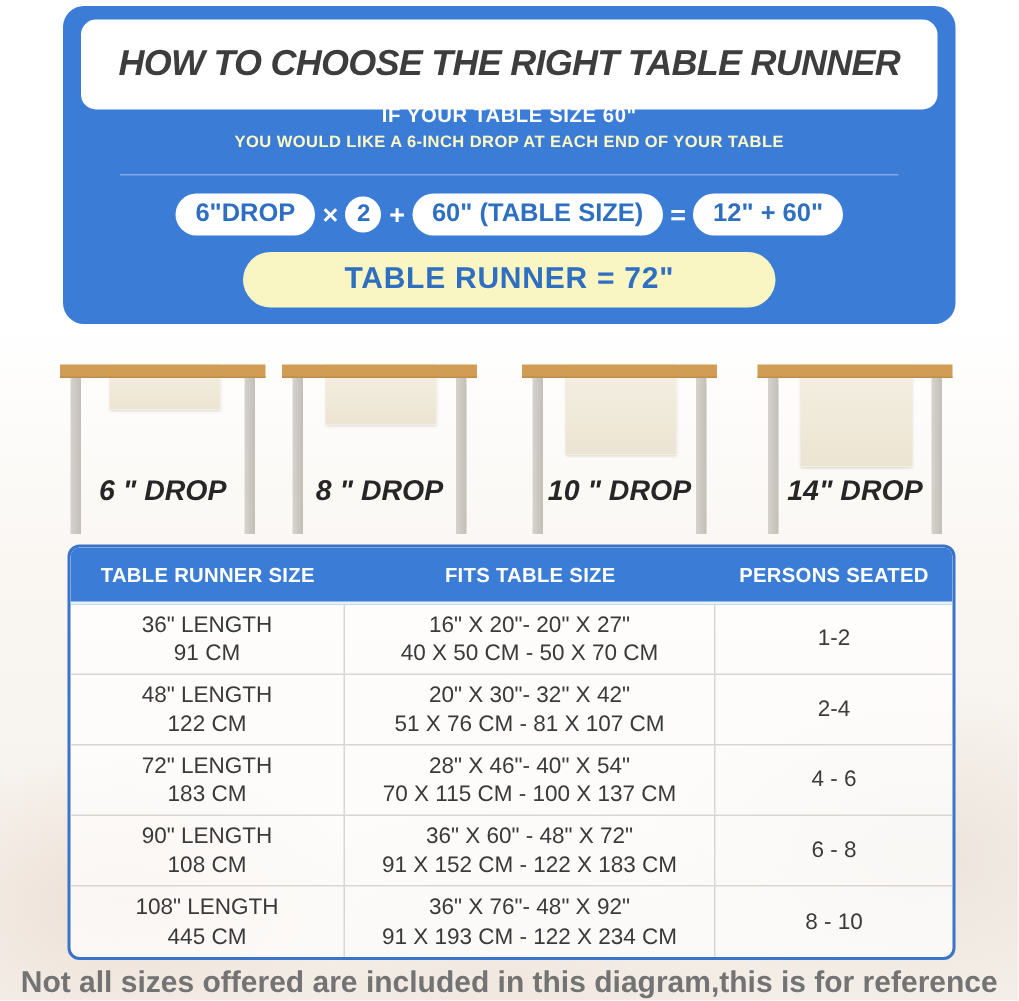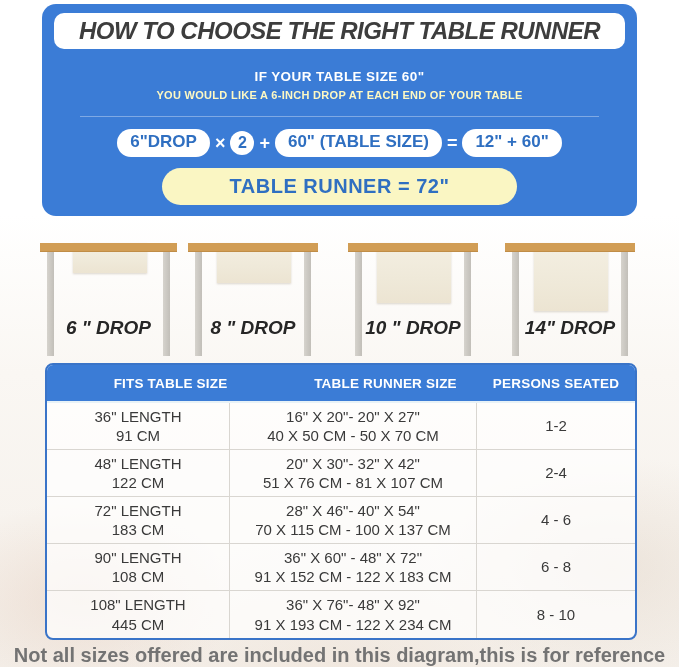--- a/index.html
+++ b/index.html
@@ -21,21 +21,21 @@
       radial-gradient(300px 180px at 50% 100%, rgba(233,216,200,0.30), rgba(233,216,200,0) 75%),
       linear-gradient(180deg, #ffffff 0%, #faf7f3 35%, #f4efe9 100%);
   }
 
   
   .banner {
     position:absolute; left:42px; top:4px; width:595px; height:212px;
     background:#3b7cd6; border-radius:14px;
   }
   .title-box {
-    position:absolute; left:12px; top:9px; width:571px; height:36px;
+    position:absolute; left:12px; top:9px; width:571px; height:60px;
     background:#ffffff; border-radius:10px;
     display:flex; align-items:center; justify-content:center;
   }
   .title-box h1 {
     font-size:24px; font-weight:800; font-style:italic; color:#3d3d3d;
     letter-spacing:-0.5px; white-space:nowrap;
   }
   .sub1 {
     position:absolute; top:65px; left:0; width:100%; text-align:center;
     color:#ffffff; font-size:13.5px; font-weight:600; letter-spacing:0.4px;
@@ -173,22 +173,22 @@
   <div class="fig" style="left:505px; width:130px;">
     <div class="runner" style="left:29px; width:74px; height:68px;"></div>
     <div class="tabletop"></div>
     <div class="leg left"></div>
     <div class="leg right"></div>
     <div class="drop-label">14" DROP</div>
   </div>
 
   <div class="size-table">
     <div class="thead">
+      <div class="th c1">TABLE RUNNER SIZE</div>
       <div class="th c2">FITS TABLE SIZE</div>
-      <div class="th c1">TABLE RUNNER SIZE</div>
       <div class="th c3">PERSONS SEATED</div>
     </div>
 
     <div class="trow">
       <div class="td c1">
         <span>36" LENGTH</span>
         <span>91 CM</span>
       </div>
       <div class="td c2">
         <span>16" X 20"- 20" X 27"</span>

